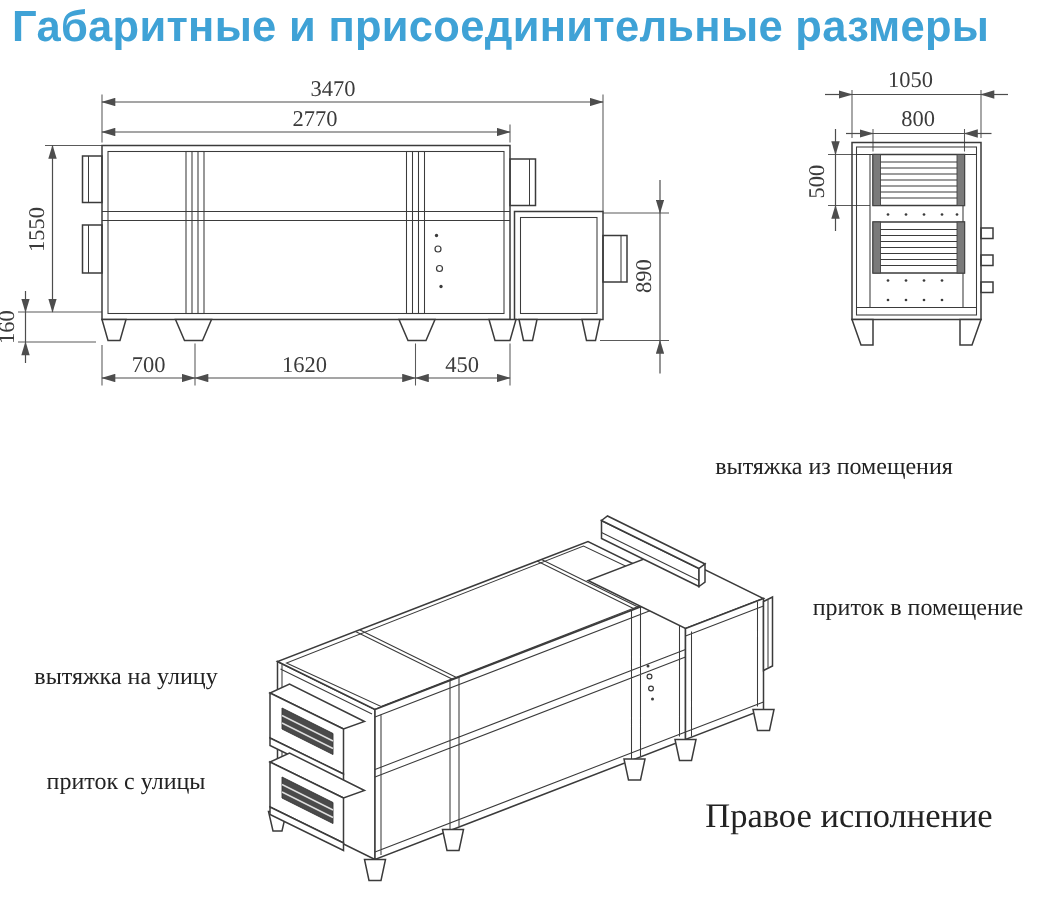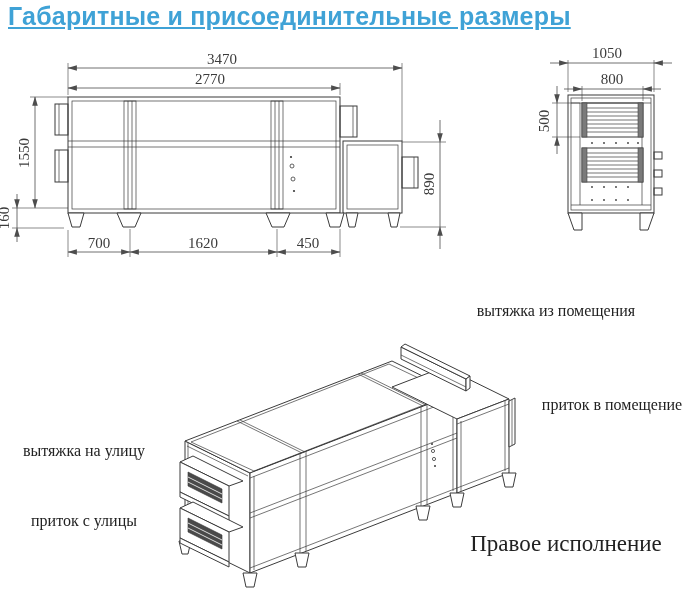--- a/index.html
+++ b/index.html
@@ -3,21 +3,21 @@
 <meta charset="utf-8">
 <style>
   html,body{margin:0;padding:0;background:#fff;}
   .stage{
     position:relative;width:700px;height:599px;background:#ffffff;
     font-family:"Liberation Serif", serif;overflow:hidden;
   }
   .page-title{
     position:absolute;left:8px;top:2px;margin:0;
     font-family:"Liberation Sans", sans-serif;
-    font-size:25px;font-weight:bold;color:#3fa2d6;letter-spacing:0.2px;text-decoration:underline;
+    font-size:29px;font-weight:bold;color:#3fa2d6;letter-spacing:0.2px;
   }
   svg{position:absolute;left:0;top:0;}
   .ln{stroke:#3b3b3b;stroke-width:1;fill:none;}
   .thin{stroke:#3b3b3b;stroke-width:0.7;fill:none;}
   .dim{stroke:#4d4d4d;stroke-width:0.8;fill:none;}
   .ext{stroke:#5a5a5a;stroke-width:0.7;fill:none;}
   .face{fill:#ffffff;stroke:#3b3b3b;stroke-width:1;}
   .dark{fill:#4a4a4a;stroke:#333;stroke-width:0.6;}
   .band{fill:#7a7a7a;stroke:#444;stroke-width:0.6;}
   .dimtxt{font-family:"Liberation Serif", serif;font-size:15px;fill:#3b3b3b;}

